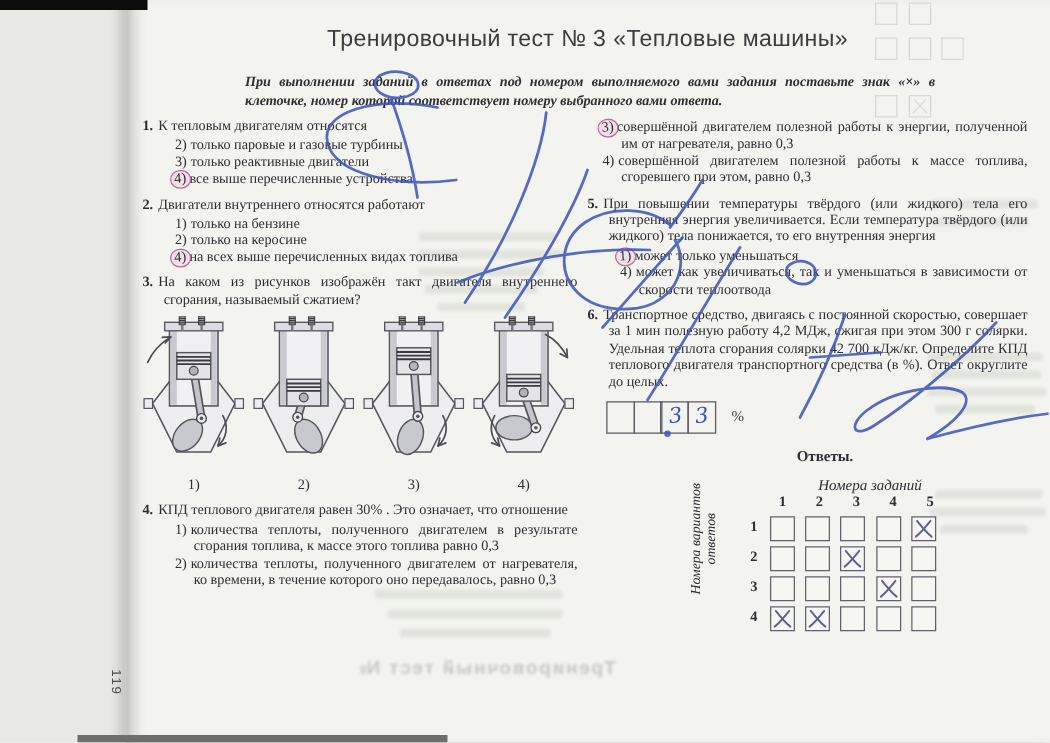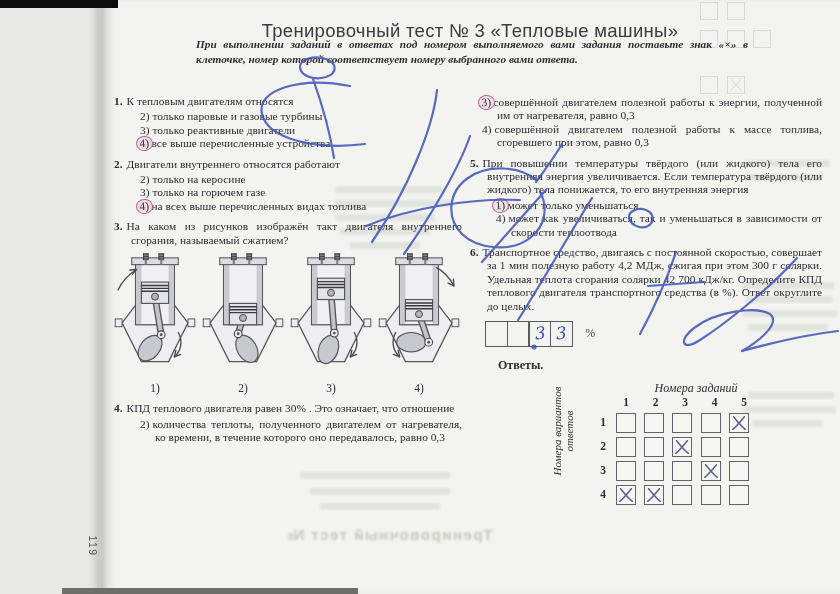--- a/index.html
+++ b/index.html
@@ -7,42 +7,42 @@
        background:#e8e8e5;font-family:"Liberation Serif",serif;color:#2d2d33;}
   .page{position:absolute;left:100px;top:0;width:740px;height:594px;background:#f3f3ef;
         border-left:1px solid #cfcfc9;
         box-shadow:inset 12px 0 16px -12px rgba(0,0,0,.4), -4px 0 9px rgba(0,0,0,.18);}
   .blackstrip{position:absolute;left:0;top:0;width:118px;height:8px;background:#0c0c0c;}
   .bottomstrip{position:absolute;left:62px;top:588px;width:296px;height:6px;background:#6e6e6c;filter:blur(.6px);}
   .pagenum{position:absolute;left:82px;top:540px;font:10.5px "Liberation Sans",sans-serif;color:#4f4f4f;
            letter-spacing:1.5px;transform:rotate(90deg);transform-origin:center;}
   .title{position:absolute;left:100px;top:20px;width:740px;text-align:center;
          font:18.5px "Liberation Sans",sans-serif;color:#3b3b40;letter-spacing:.3px;}
-  .instruction{position:absolute;left:196px;top:37px;width:552px;text-align:justify;
+  .instruction{position:absolute;left:196px;top:59px;width:552px;text-align:justify;
                font:bold italic 11.3px "Liberation Serif",serif;color:#2e2e33;line-height:14.5px;}
   .col{position:absolute;font-size:11.4px;line-height:13.4px;}
   .col-left{left:114px;top:95px;width:348px;}
   .col-right{left:470px;top:96px;width:352px;}
   .q{margin-bottom:7px;}
   .qhead{padding-left:17px;text-indent:-17px;text-align:justify;margin-bottom:2px;font-family:Liberation Serif, serif;}
   .qnum{font-weight:bold;padding-right:4px;}
   .opt{margin-left:26px;padding-left:15px;text-indent:-15px;text-align:justify;}
   .optlabel{padding-right:3px;}
   .optlabel.circled{display:inline-block;text-indent:0;border:1.6px solid #c2659d;border-radius:50%;
         padding:0 2.5px;margin:-2px -1px -2px -4px;background:rgba(214,120,176,.15);transform:rotate(-4deg);}
   .figrow{display:flex;gap:6px;margin:6px 0 4px 0;}
   .fig{width:82px;text-align:center;}
   .engine{width:82px;height:128px;display:block;margin:0 auto;}
   .figlabel{font-size:11.5px;margin-top:1px;}
   
   .strip{display:flex;align-items:center;margin:8px 0 0 16px;}
   .scell{width:21px;height:24px;border:1.2px solid #5a5a62;margin-left:-1.2px;text-align:center;}
   .hand{display:inline-block;font:italic 17px "DejaVu Serif",serif;color:#3d52b8;line-height:23px;transform:rotate(-6deg);}
   .sunit{margin-left:12px;font-size:12px;color:#3c3c42;}
-  .answers-heading{font-weight:bold;margin:12px 0 0 28px;font-size:12px;}
+  .answers-heading{font-weight:bold;margin:12px 0 0 28px;font-size:12px;text-align:center;}
   .gridwrap{position:relative;margin:8px 0 0 116px;width:230px;}
   .grid-title{font:italic 12px "Liberation Serif",serif;text-align:center;margin-left:30px;width:160px;}
   .grid-head{display:flex;margin-left:30px;}
   .gcol{width:20px;margin-right:9.5px;text-align:center;font-weight:bold;font-size:11.5px;}
   .grow{display:flex;align-items:center;margin-top:4px;}
   .growlab{width:20px;text-align:right;padding-right:10px;font-weight:bold;font-size:11.5px;}
   .gcell{width:20px;height:20px;border:1.3px solid #62626b;margin-right:8.2px;box-sizing:border-box;background:rgba(255,255,255,.25);}
   .gcell svg{width:100%;height:100%;display:block;}
   .side-label{position:absolute;left:-78px;top:38px;width:110px;text-align:center;
       font:italic 11px "Liberation Serif",serif;color:#2e2e33;transform:rotate(-90deg);transform-origin:center;line-height:12px;}
@@ -98,22 +98,22 @@
 
 <div class="col col-left">
   <div class="q">
     <div class="qhead"><span class="qnum">1.</span><span>К тепловым двигателям относятся</span></div>
     <div class="opt"><span class="optlabel">2)</span><span>только паровые и газовые турбины</span></div>
     <div class="opt"><span class="optlabel">3)</span><span>только реактивные двигатели</span></div>
     <div class="opt"><span class="optlabel circled">4)</span><span>все выше перечисленные устройства</span></div>
   </div>
   <div class="q">
     <div class="qhead"><span class="qnum">2.</span><span>Двигатели внутреннего относятся работают</span></div>
+    <div class="opt"><span class="optlabel">1)</span><span>только на бензине</span></div>
     <div class="opt"><span class="optlabel">2)</span><span>только на керосине</span></div>
-    <div class="opt"><span class="optlabel">3)</span><span>только на горючем газе</span></div>
     <div class="opt"><span class="optlabel circled">4)</span><span>на всех выше перечисленных видах топлива</span></div>
   </div>
   <div class="q">
     <div class="qhead"><span class="qnum">3.</span><span>На каком из рисунков изображён такт двигателя внутреннего сгорания, называемый сжатием?</span></div>
     <div class="figrow">
       <div class="fig">
           <svg class="engine" viewBox="0 0 84 132">
             <polygon points="8,72 28,46 56,46 76,72 56,112 28,112" fill="#eeeef1" stroke="#55555c" stroke-width="1.3"></polygon>
             <rect x="1" y="68" width="7" height="8" fill="#eeeef1" stroke="#55555c" stroke-width="1"></rect>
             <rect x="76" y="68" width="7" height="8" fill="#eeeef1" stroke="#55555c" stroke-width="1"></rect>
@@ -223,20 +223,21 @@
             <path d="M22 107 l-6.5 -2.5 M22 107 l-1.5 -6.5" fill="none" stroke="#4a4a52" stroke-width="1.4" stroke-linecap="round"></path>
             <path d="M60 15 C 68 19, 74 26, 78 34" fill="none" stroke="#4a4a52" stroke-width="1.4" stroke-linecap="round"></path>
             <path d="M78 34 l-0.5 -7 M78 34 l-6 -3" fill="none" stroke="#4a4a52" stroke-width="1.4" stroke-linecap="round"></path>
           </svg>
           <div class="figlabel">4)</div>
         </div>
     </div>
   </div>
   <div class="q">
     <div class="qhead"><span class="qnum">4.</span><span>КПД теплового двигателя равен 30% . Это означает, что отношение</span></div>
+    <div class="opt"><span class="optlabel">1)</span><span>количества теплоты, полученного двигателем в результате сгорания топлива, к массе этого топлива равно 0,3</span></div>
     <div class="opt"><span class="optlabel">2)</span><span>количества теплоты, полученного двигателем от нагревателя, ко времени, в течение которого оно передавалось, равно 0,3</span></div>
   </div>
 </div>
 
 <div class="col col-right">
   <div class="q">
     <div class="opt" style="margin-left:12px"><span class="optlabel circled">3)</span><span>совершённой двигателем полезной работы к энергии, полученной им от нагревателя, равно 0,3</span></div>
     <div class="opt" style="margin-left:12px"><span class="optlabel">4)</span><span>совершённой двигателем полезной работы к массе топлива, сгоревшего при этом, равно 0,3</span></div>
   </div>
   <div class="q">

